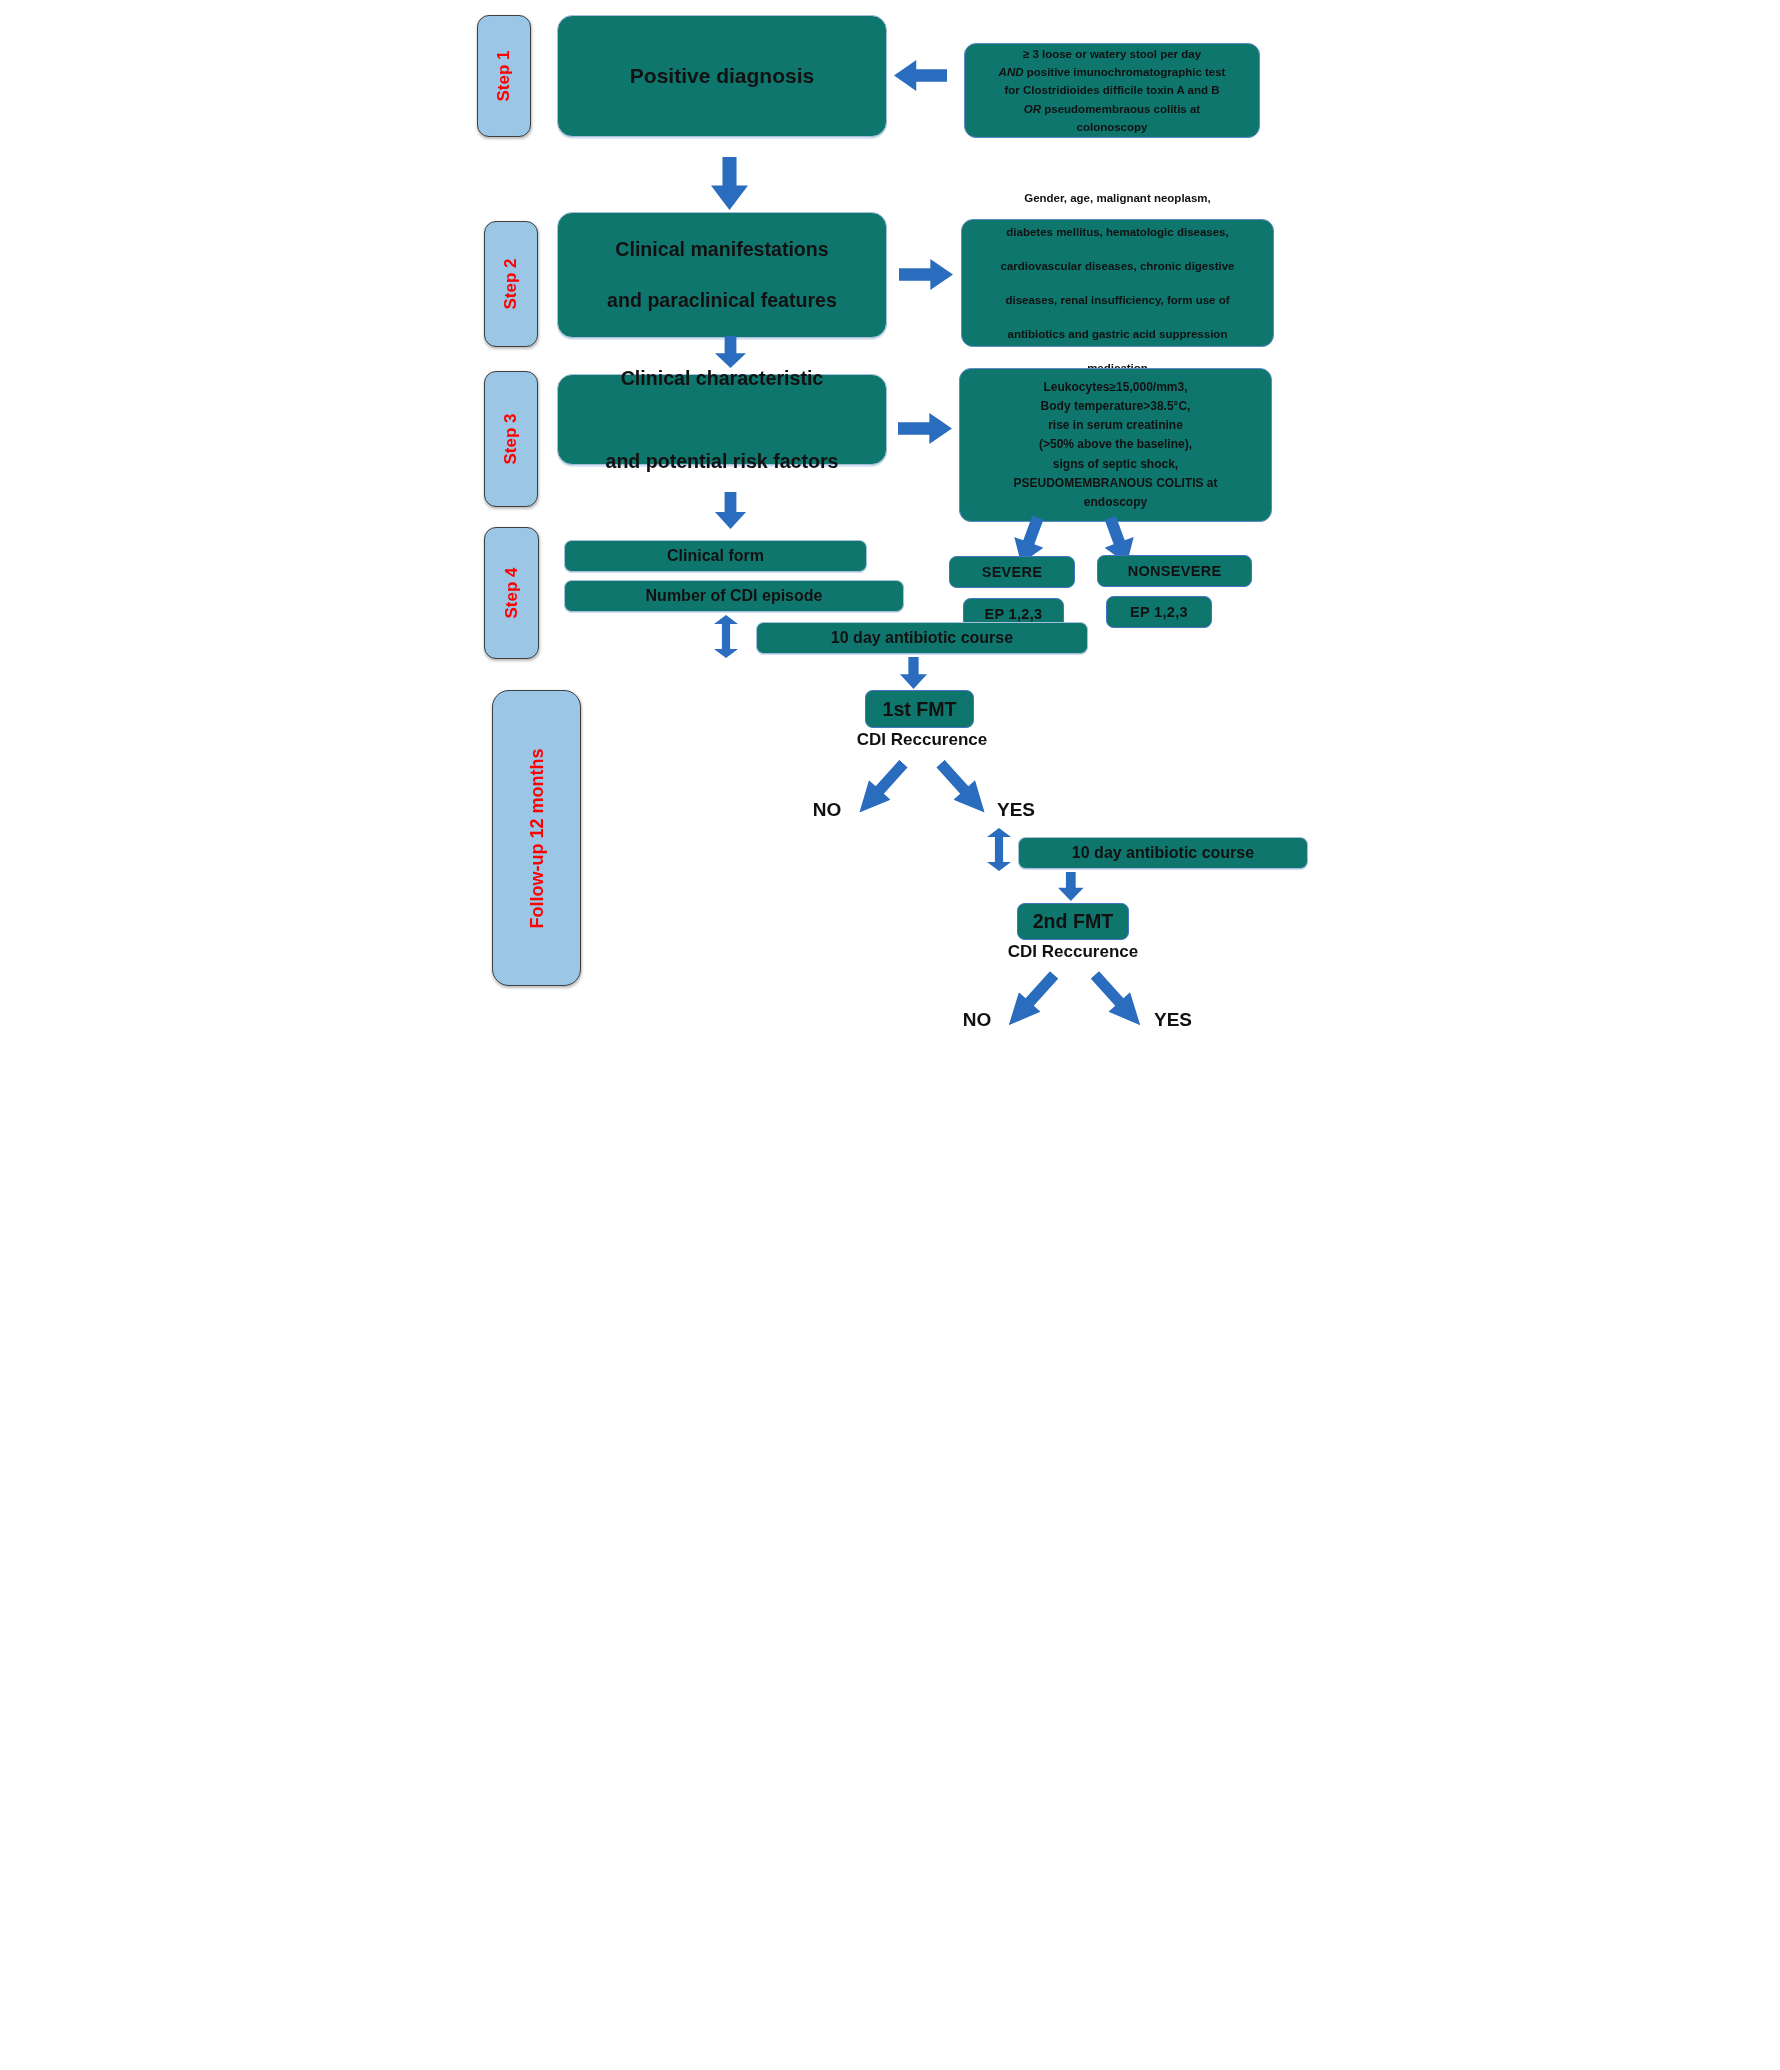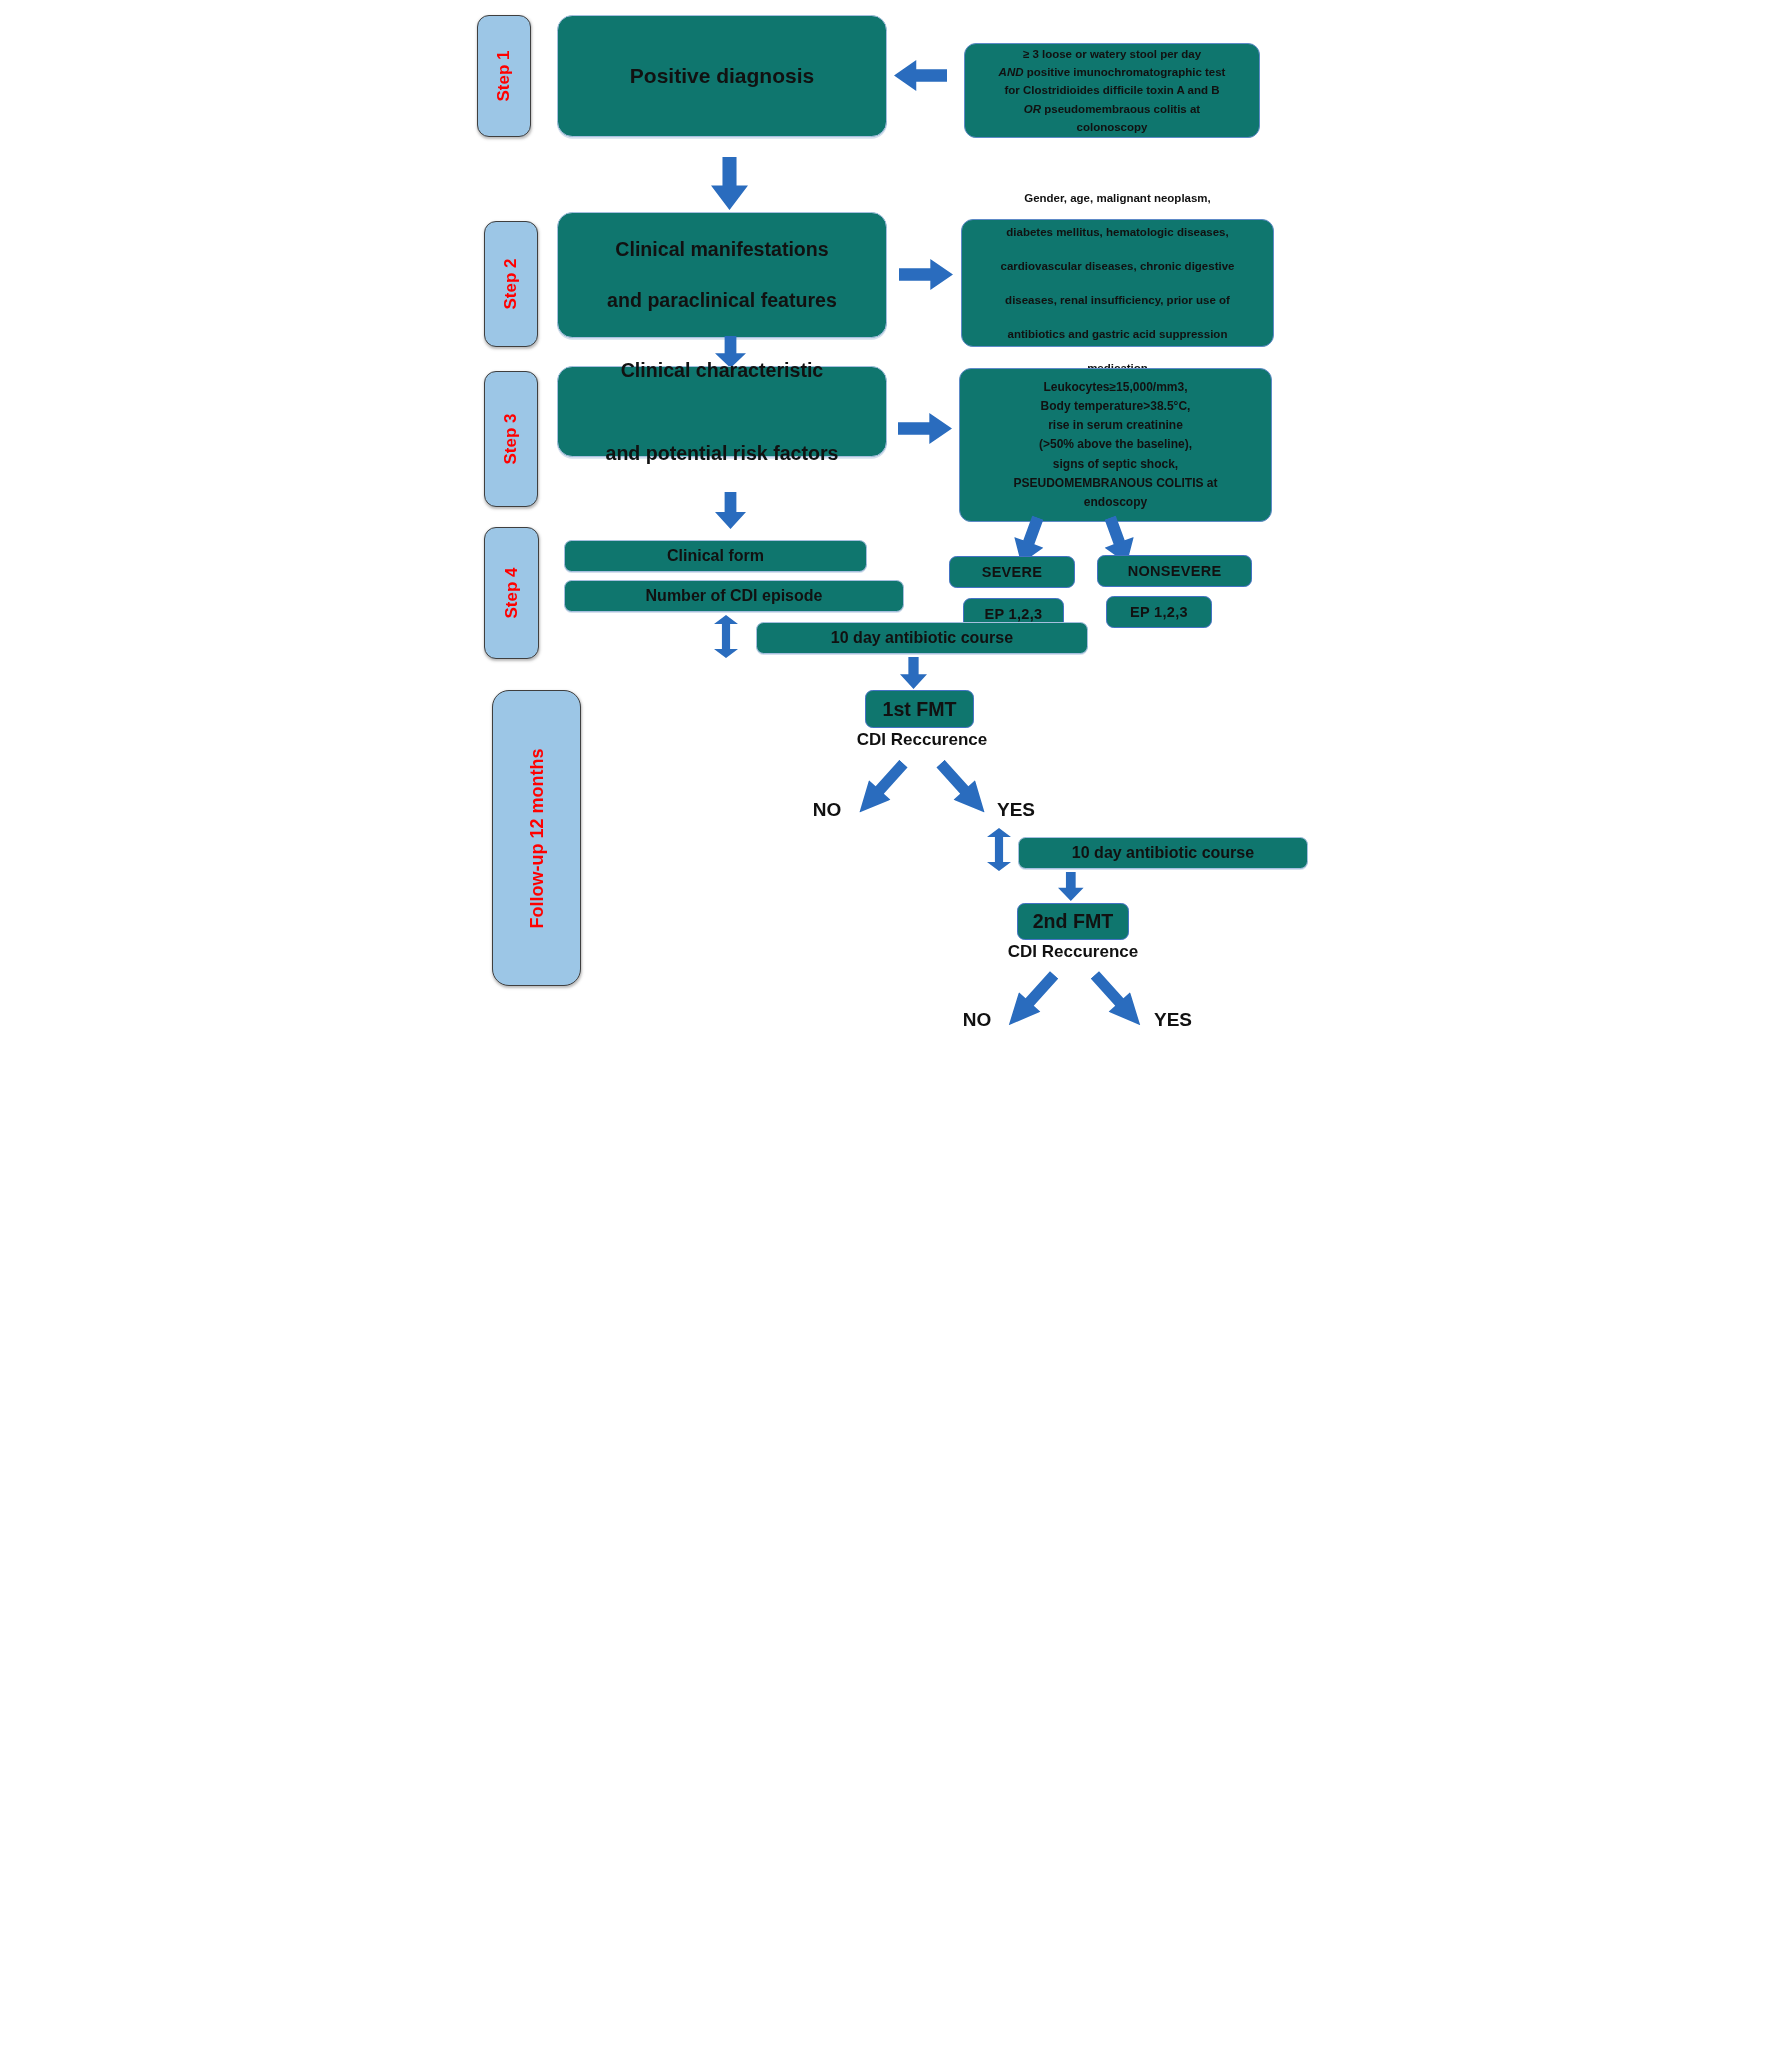--- a/index.html
+++ b/index.html
@@ -80,28 +80,28 @@
 
   <div class="abs wbox t23" style="left:112px;top:212px;width:330px;height:126px;">
     <div>Clinical manifestations</div>
     <div>and paraclinical features</div>
   </div>
   <div class="abs ar ar-right" style="left:454px;top:259px;width:54px;height:31px;"></div>
   <div class="abs wbox cbox crit" style="left:516px;top:219px;width:313px;height:128px;gap:16px;">
       <div>Gender, age, malignant neoplasm,</div>
       <div>diabetes mellitus, hematologic diseases,</div>
       <div>cardiovascular diseases, chronic digestive</div>
-      <div>diseases, renal insufficiency, prior use of</div>
+      <div>diseases, renal insufficiency, form use of</div>
       <div>antibiotics and gastric acid suppression</div>
       <div>medication</div>
     </div>
 
   <div class="abs ar ar-down" style="left:270px;top:336px;width:31px;height:32px;"></div>
 
-  <div class="abs wbox t23" style="left:112px;top:366px;width:330px;height:91px;gap:32px;">
+  <div class="abs wbox t23" style="left:112px;top:374px;width:330px;height:91px;gap:32px;">
     <div>Clinical characteristic</div>
     <div>and potential risk factors</div>
   </div>
   <div class="abs ar ar-right" style="left:453px;top:413px;width:54px;height:31px;"></div>
   <div class="abs wbox cbox crit crit3" style="left:514px;top:368px;width:313px;height:154px;">
       <div>Leukocytes≥15,000/mm3,</div>
       <div>Body temperature&gt;38.5°C,</div>
       <div>rise in serum  creatinine</div>
       <div>(&gt;50% above the baseline),</div>
       <div>signs of septic shock,</div>

